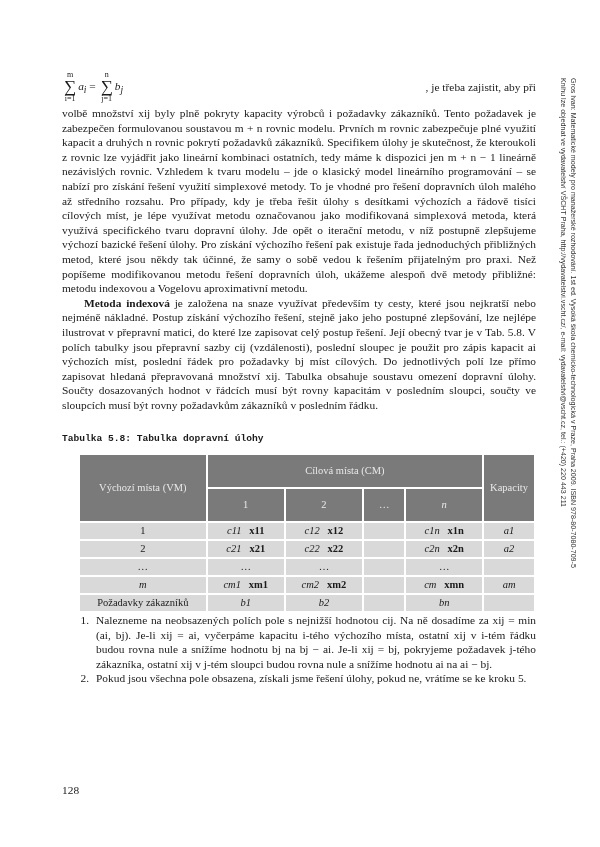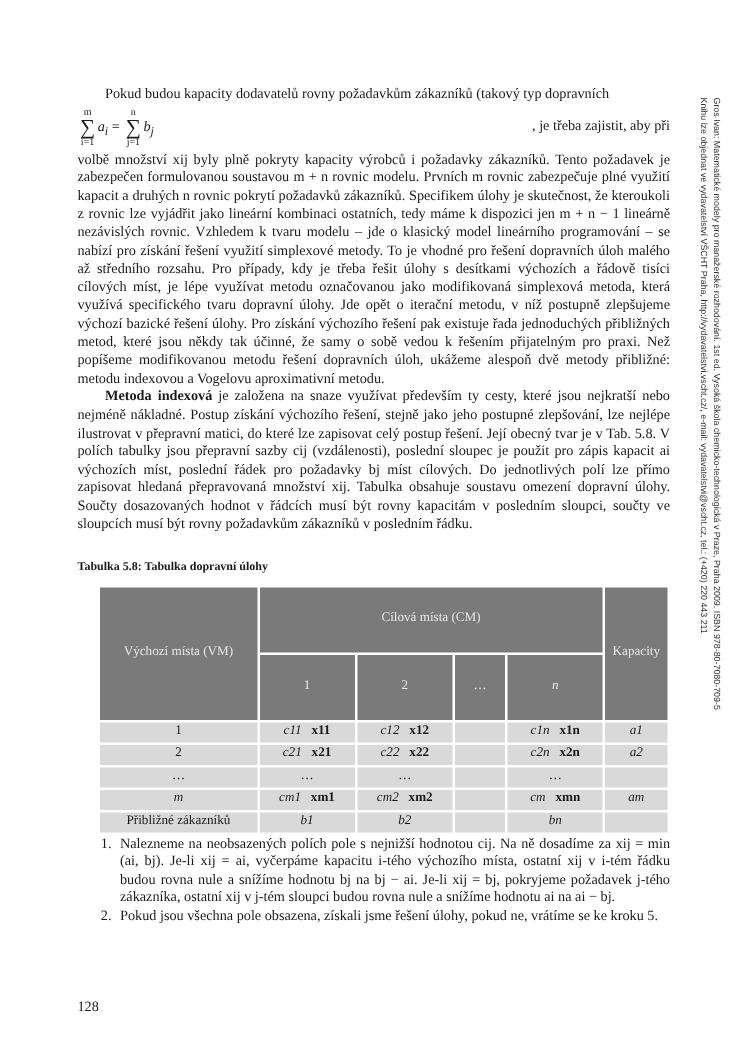--- a/index.html
+++ b/index.html
@@ -4,36 +4,35 @@
 <style>
   html,body{margin:0;padding:0;background:#fff;}
   body{width:600px;height:847px;position:relative;overflow:hidden;font-family:"Liberation Serif",serif;color:#1a1a1a;}
   .page{position:absolute;left:62px;top:68px;width:474px;font-size:11.4px;line-height:14.6px;}
   p{margin:0;text-align:justify;}
   .indent{text-indent:22px;}
   .sumline{display:flex;align-items:center;justify-content:space-between;height:38px;}
   .sum{display:inline-flex;flex-direction:column;align-items:center;font-size:8px;line-height:8px;vertical-align:middle;margin:0 2px;}
   .sum .sig{font-size:17px;line-height:16px;}
   .h{margin-top:18px;margin-bottom:6px;font-weight:bold;color:#888;letter-spacing:1.2px;font-size:11.5px;}
-  .caption{font-family:Liberation Serif, serif;font-weight:bold;font-size:9.6px;margin:20px 0 6px 0;}
+  .caption{font-family:Liberation Mono, monospace;font-weight:bold;font-size:9.6px;margin:20px 0 6px 0;}
   table{border-collapse:separate;border-spacing:2px;margin-left:16px;font-size:10.5px;}
-  th{background:#7a7a7a;color:#e8e8e8;font-weight:normal;height:24px;padding:14px 6px;}
+  th{background:#7a7a7a;color:#e8e8e8;font-weight:normal;height:24px;padding:4px 6px;}
   td{background:#d9d9d9;text-align:center;height:16px;padding:0 6px;}
   .it{font-style:italic;}
   .bi{font-weight:bold;}
   ol{margin:0;padding-left:18px;}
   li{text-align:justify;padding-left:4px;margin-left:12px;}
-  .pnum{position:absolute;left:62px;top:800px;font-size:11.4px;}
+  .pnum{position:absolute;left:62px;top:784px;font-size:11.4px;}
   .side{position:absolute;left:558px;top:78px;writing-mode:vertical-rl;font-family:"Liberation Sans",sans-serif;font-size:7.1px;line-height:10px;color:#333;height:690px;}
 </style>
 </head>
 <body>
 
 <div class="page">
-  <p class="indent">Pokud budou kapacity dodavatelů rovny požadavkům zákazníků (takový typ dopravních</p>
   <div class="sumline">
     <span>
       <span class="sum">
         <span>m</span>
         <span class="sig">∑</span>
         <span>i=1</span>
       </span><span class="it">a</span><sub class="it">i</sub>
       <span>=</span>
       <span class="sum">
         <span>n</span>
@@ -88,21 +87,21 @@
     </tr>
     <tr>
       <td class="it">m</td>
       <td><span class="it">cm1</span>&nbsp;&nbsp;&nbsp;<span class="bi">xm1</span></td>
       <td><span class="it">cm2</span>&nbsp;&nbsp;&nbsp;<span class="bi">xm2</span></td>
       <td></td>
       <td><span class="it">cm</span>&nbsp;&nbsp;&nbsp;<span class="bi">xmn</span></td>
       <td class="it">am</td>
     </tr>
     <tr>
-      <td>Přibližné zákazníků</td>
+      <td>Požadavky zákazníků</td>
       <td class="it">b1</td>
       <td class="it">b2</td>
       <td></td>
       <td class="it">bn</td>
       <td></td>
     </tr>
   </tbody>
     </table>
 
   <ol>

